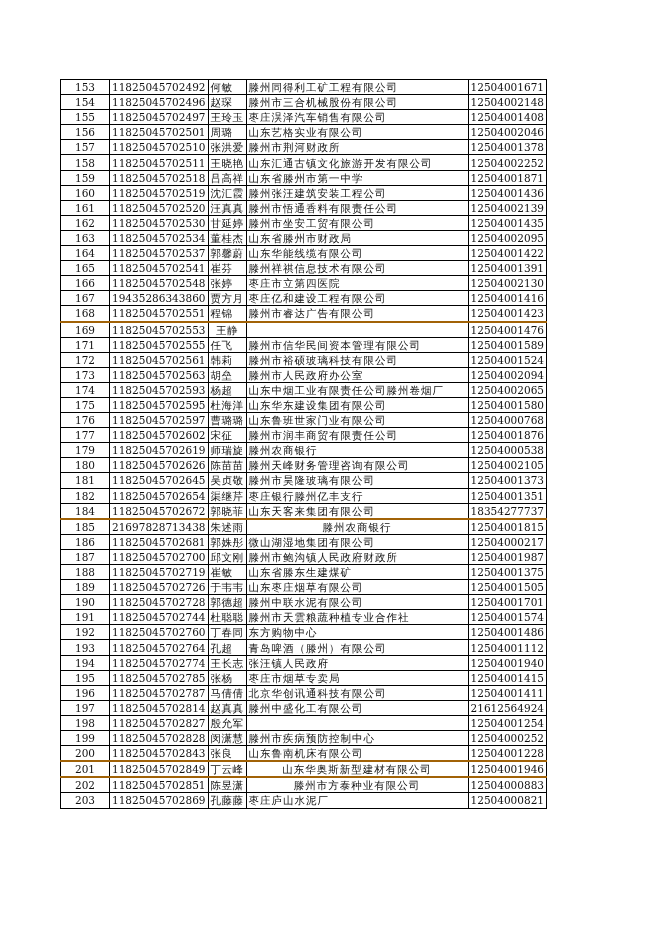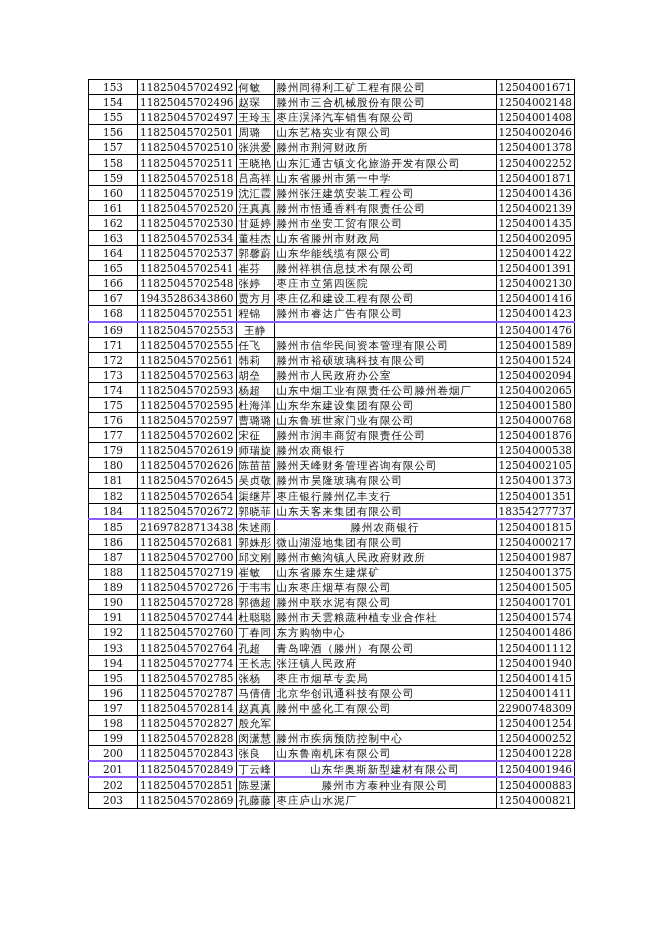--- a/index.html
+++ b/index.html
@@ -12,41 +12,40 @@
       height: 936px;
       position: relative;
       overflow: hidden;
       font-family: "DejaVu Serif", "Liberation Serif", serif;
       color: #111111;
     }
     .sheet {
       position: absolute;
       left: 60px;
       top: 79px;
-      margin-left: 28px;
     }
     table {
       border-collapse: collapse;
       table-layout: fixed;
     }
     td {
       border: 1px solid #000000;
       height: 14.1px;
       padding: 0 2px;
       font-size: 10.5px;
       line-height: 14px;
       white-space: nowrap;
       overflow: hidden;
     }
     td.c-idx { width: 44px; text-align: center; }
     td.c-id { width: 82px; text-align: left; }
     td.c-name { width: 33px; text-align: left; letter-spacing: 0.5px; }
     td.c-org { width: 217px; text-align: left; letter-spacing: 1px; }
     td.c-code { width: 65px; text-align: left; }
-    tr.thick-top td { border-top: 2px solid #8b5cf6; text-align: center; }
+    tr.thick-top td { border-top: 2px solid #a16207; text-align: center; }
   </style>
 </head>
 <body>
 
 <div class="sheet">
   <table>
     <tbody id="rows">
         <tr>
           <td class="c-idx">153</td>
           <td class="c-id">11825045702492</td>
@@ -332,21 +331,21 @@
           <td class="c-id">11825045702787</td>
           <td class="c-name">马倩倩</td>
           <td class="c-org">北京华创讯通科技有限公司</td>
           <td class="c-code">12504001411</td>
         </tr>
         <tr>
           <td class="c-idx">197</td>
           <td class="c-id">11825045702814</td>
           <td class="c-name">赵真真</td>
           <td class="c-org">滕州中盛化工有限公司</td>
-          <td class="c-code">22900748309</td>
+          <td class="c-code">21612564924</td>
         </tr>
         <tr>
           <td class="c-idx">198</td>
           <td class="c-id">11825045702827</td>
           <td class="c-name">殷允军</td>
           <td class="c-org"></td>
           <td class="c-code">12504001254</td>
         </tr>
         <tr>
           <td class="c-idx">199</td>

